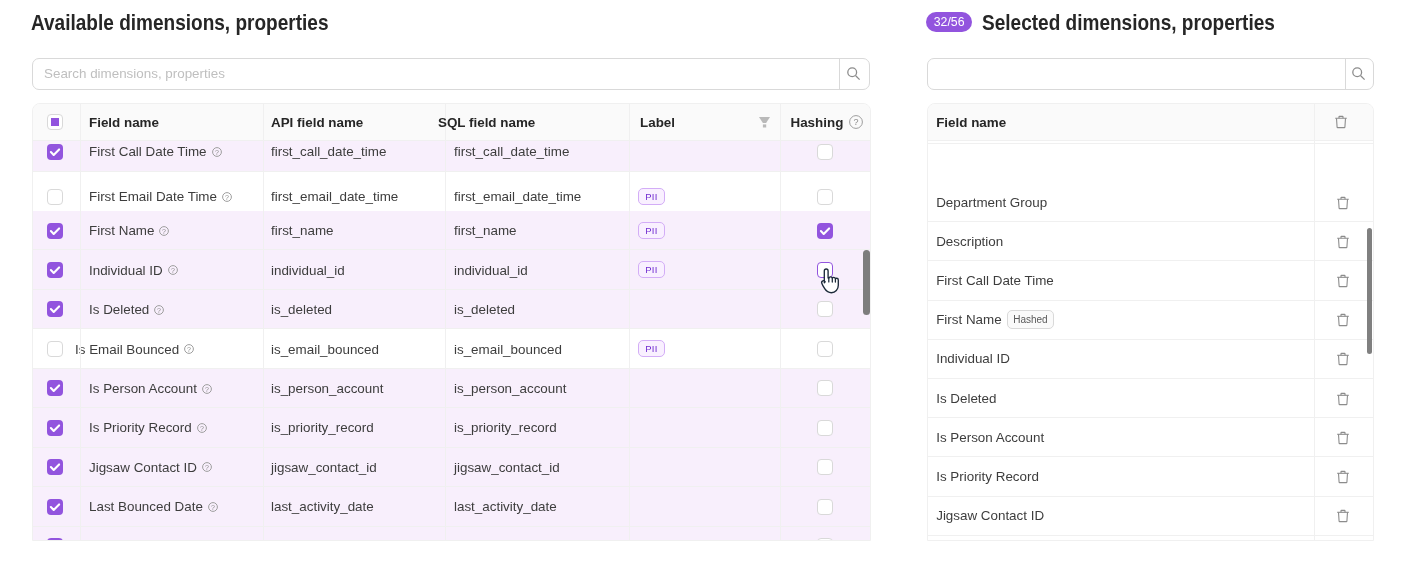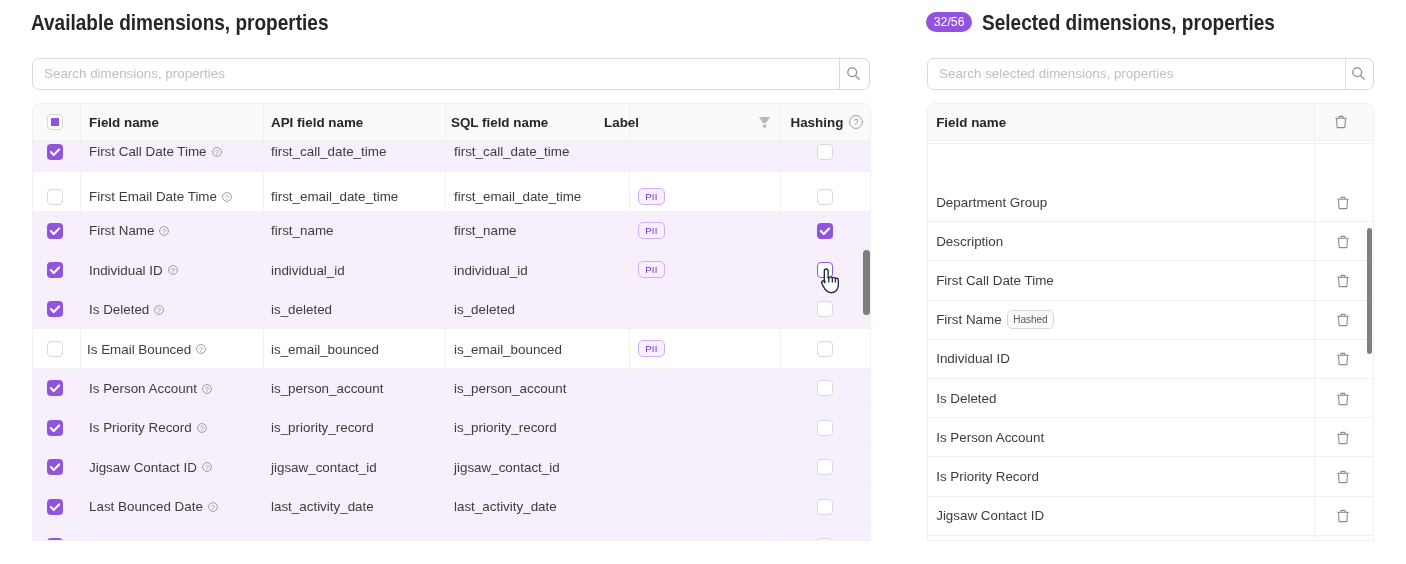--- a/index.html
+++ b/index.html
@@ -123,21 +123,21 @@
             <text x="5.0" y="7.52" font-size="7" fill="#8c8c8c" text-anchor="middle" font-family="Liberation Sans">?</text>
           </svg>
         </div>
         <div class="cell" style="left:239px">is_deleted</div>
         <div class="cell" style="left:422px">is_deleted</div>
         <div style="position:absolute;left:784.8px;top:11.5px;width:16px;height:16px;border-radius:4px;box-sizing:border-box;background:#fff;border:1px solid #d9d9d9"></div>
       </div>
       <div class="row" style="top:226.35px;height:39.45px">
         <div style="position:absolute;left:0;top:0;width:100%;height:100%;background:#fff;border-bottom:1px solid #f0f0f0;box-sizing:border-box"></div>
         <div style="position:absolute;left:15px;top:11.5px;width:16px;height:16px;border-radius:4px;box-sizing:border-box;background:#fff;border:1px solid #d9d9d9"></div>
-        <div class="cell" style="left:55px">
+        <div class="cell" style="left:43px">
           <span>Is Email Bounced</span>
           <span style="width:5px"></span>
           <svg width="10" height="10" viewBox="0 0 10 10" style="flex:0 0 auto">
             <circle cx="5.0" cy="5.0" r="4.4" fill="none" stroke="#9e9e9e" stroke-width="1"></circle>
             <text x="5.0" y="7.52" font-size="7" fill="#8c8c8c" text-anchor="middle" font-family="Liberation Sans">?</text>
           </svg>
         </div>
         <div class="cell" style="left:239px">is_email_bounced</div>
         <div class="cell" style="left:422px">is_email_bounced</div>
         <div class="pii">PII</div>
@@ -232,22 +232,22 @@
     <div style="position:absolute;left:47.6px;top:0;width:1px;height:438px;background:#f0f0f0"></div>
       <div style="position:absolute;left:230.7px;top:0;width:1px;height:438px;background:#f0f0f0"></div>
       <div style="position:absolute;left:413px;top:0;width:1px;height:438px;background:#f0f0f0"></div>
       <div style="position:absolute;left:597px;top:0;width:1px;height:438px;background:#f0f0f0"></div>
       <div style="position:absolute;left:748px;top:0;width:1px;height:438px;background:#f0f0f0"></div>
     <div style="position:absolute;left:15px;top:11px;width:16px;height:16px;border-radius:4px;box-sizing:border-box;background:#fff;border:1px solid #d9d9d9">
         <div style="position:absolute;left:3px;top:3px;width:8px;height:8px;background:#9254de"></div>
       </div>
     <div class="hcell" style="left:57px">Field name</div>
     <div class="hcell" style="left:239px">API field name</div>
-    <div class="hcell" style="left:419px">SQL field name</div>
-    <div class="hcell" style="left:572px">Label</div>
+    <div class="hcell" style="left:406px">SQL field name</div>
+    <div class="hcell" style="left:608px">Label</div>
     <div style="position:absolute;left:727.3px;top:13.8px">
         <svg width="11" height="11" viewBox="0 0 11 11">
           <path d="M0 0 H11 L7.1 5.9 H3.9 Z" fill="#b9b9b9"></path>
           <rect x="3.9" y="7.4" width="3.3" height="3.1" fill="#b9b9b9"></rect>
         </svg>
       </div>
     <div class="hcell" style="left:758.5px">Hashing</div>
     <div style="position:absolute;left:816.5px;top:12px">
         <svg width="14" height="14" viewBox="0 0 14 14" style="flex:0 0 auto">
           <circle cx="7.0" cy="7.0" r="6.4" fill="none" stroke="#9e9e9e" stroke-width="1"></circle>
@@ -261,21 +261,20 @@
           <path d="M8.8 10.3 L8.8 13.9 M12.3 10.4 L12.3 14.0 M15.4 10.9 L15.4 14.1" stroke="#1c2a39" stroke-width="1.25" fill="none" stroke-linecap="round"></path>
         </svg>
       </div>
   </div>
 </div>
 
   <div style="position:absolute;left:925.8px;top:12.2px;width:46.6px;height:19.5px;background:#9254de;border-radius:10px;color:#fff;font-size:12.3px;display:flex;align-items:center;justify-content:center">32/56</div>
   <div class="title" style="left:982px">Selected dimensions, properties</div>
 
 <div style="position:absolute;left:927px;top:58px;width:446.5px;height:31.5px;border:1px solid #d9d9d9;border-radius:7px;box-sizing:border-box;background:#fff">
-  <div style="position:absolute;left:11px;top:0;height:100%;display:flex;align-items:center;color:#bfbfbf;font-size:13.4px">Search selected dimensions, properties</div>
   <div style="position:absolute;left:416.6px;top:0;width:1px;height:100%;background:#d9d9d9"></div>
   <div style="position:absolute;left:416.6px;top:0;right:0;height:100%;display:flex;align-items:center;justify-content:center">
       <svg width="15" height="15" viewBox="0 0 15 15">
         <g fill="none" stroke="#8c8c8c" stroke-width="1.3">
           <circle cx="6.2" cy="6.2" r="4.4"></circle>
           <path d="M9.7 9.7 L13.6 13.6"></path>
         </g>
       </svg>
     </div>
 </div>

